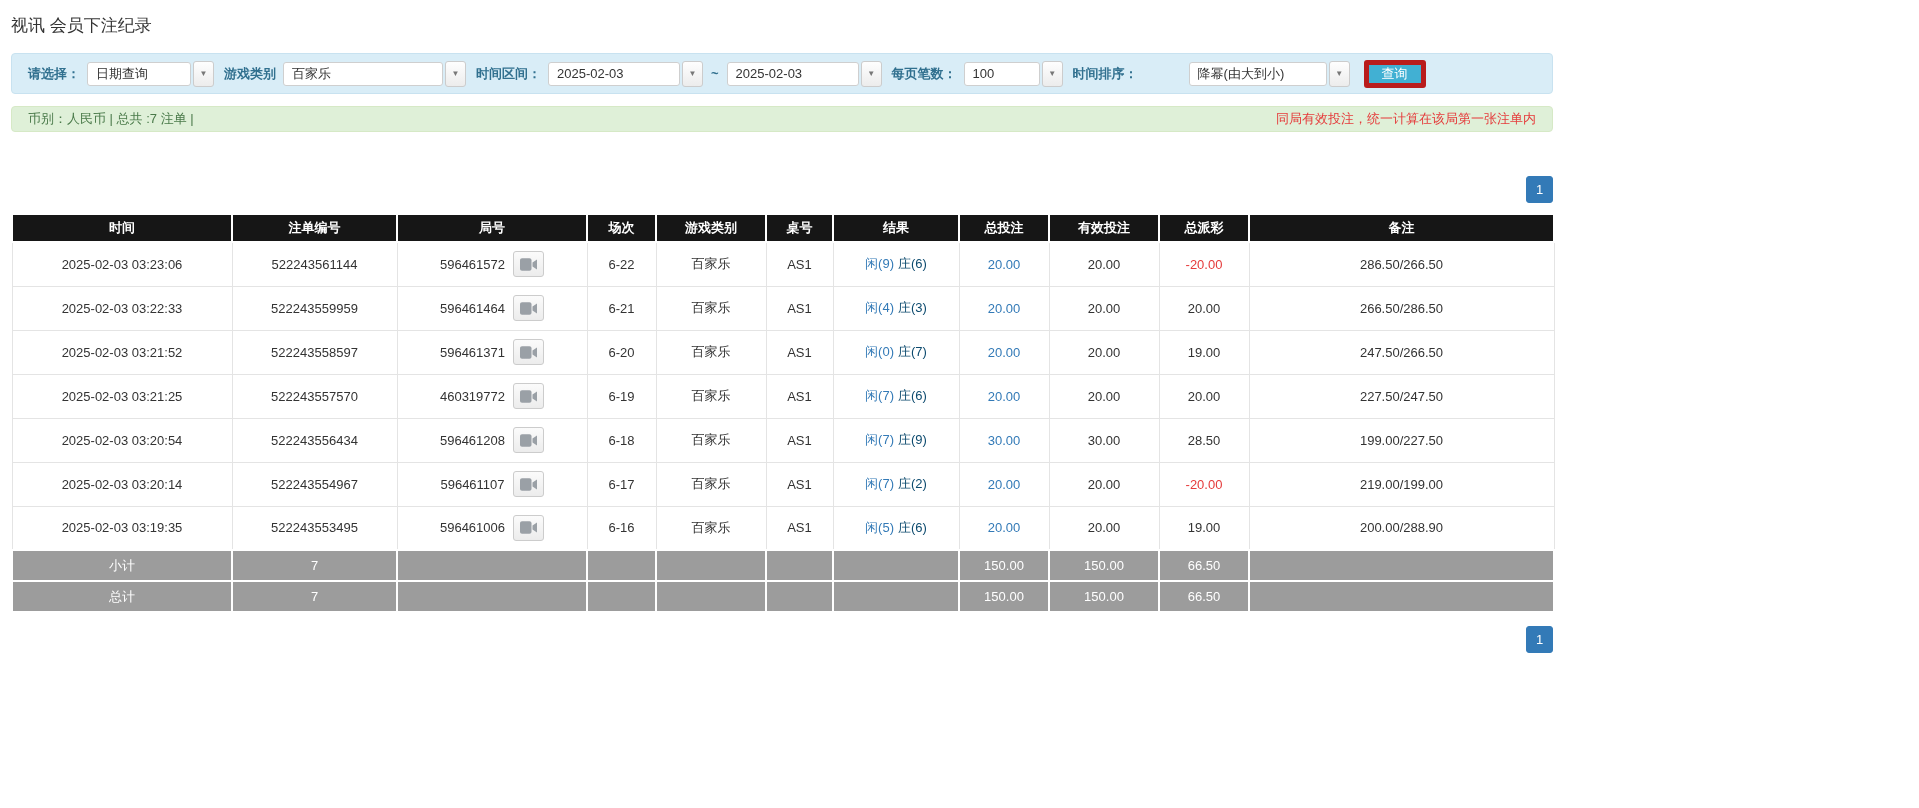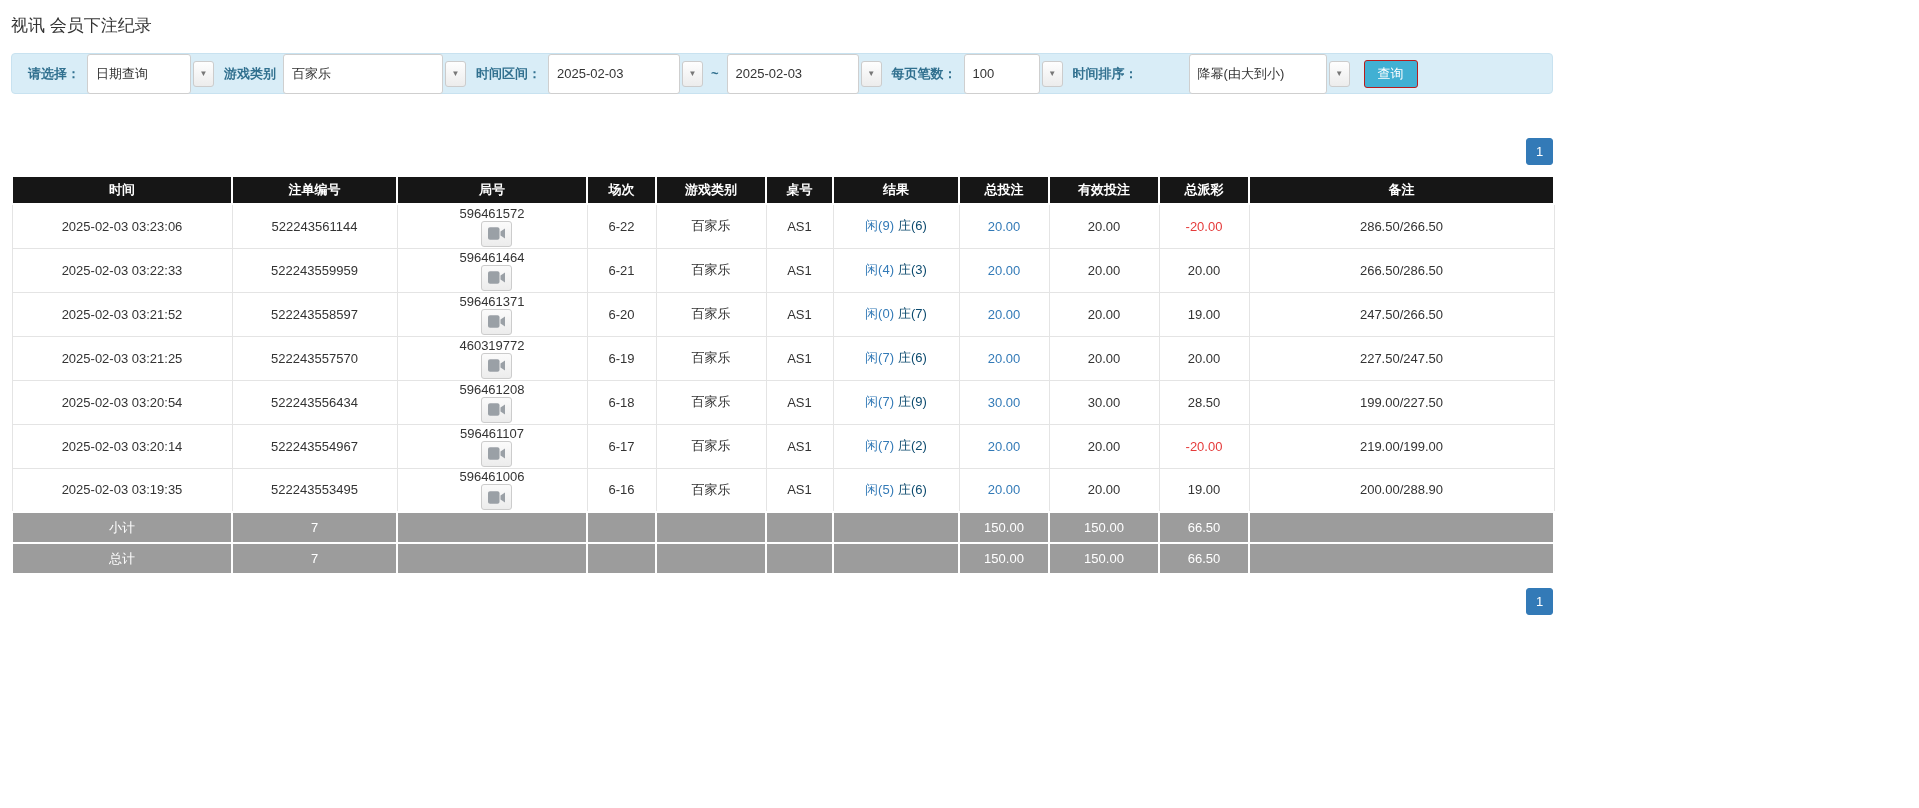--- a/index.html
+++ b/index.html
@@ -20,21 +20,21 @@
     border-radius: 4px;
     height: 41px;
     padding: 0 16px;
     display: flex;
     align-items: center;
   }
   .fgroup { display: flex; align-items: center; margin-right: 10px; }
   .flabel { color: #31708f; font-weight: bold; white-space: nowrap; margin-right: 7px; }
   .combo { display: inline-flex; align-items: center; }
   .combo input {
-    height: 40px;
+    height: 24px;
     border: 1px solid #cfcfcf;
     border-radius: 3px;
     padding: 6px 8px;
     font-size: 13px;
     color: #333;
     background: #fff;
     font-family: inherit;
   }
   .combo .arrow-btn {
     height: 26px; width: 21px;
@@ -46,21 +46,21 @@
     font-size: 8px;
     line-height: 1;
     cursor: pointer;
     display: inline-flex;
     align-items: center;
     justify-content: center;
   }
   .tilde { color: #31708f; margin: 0 8px 0 0; font-weight: bold; }
   .btn-search {
     background: #41b0d3;
-    border: 1px solid #b91c1c;
+    border: 5px solid #b91c1c;
     color: #fff;
     font-size: 13px;
     height: 28px;
     padding: 0 13px;
     border-radius: 3px;
     cursor: pointer;
     margin-left: 4px;
     font-family: inherit;
   }
 
@@ -120,21 +120,21 @@
     text-align: center;
     color: #333;
     overflow: hidden;
     white-space: nowrap;
   }
   .blue { color: #337ab7; }
   .neg { color: #e53b3b; }
   .r-player { color: #337ab7; margin-right: 4px; }
   .r-banker { color: #0c4a6e; }
 
-  .round-inner { display: flex; align-items: center; justify-content: center; flex-direction: column; }
+  .round-inner { display: flex; align-items: center; justify-content: center; }
   .video-btn {
     display: inline-flex;
     align-items: center;
     justify-content: center;
     width: 31px; height: 26px;
     margin-left: 8px;
     border: 1px solid #ccc;
     border-radius: 3px;
     background: linear-gradient(#fbfbfb, #ececec);
     cursor: pointer;
@@ -211,20 +211,24 @@
         <input type="text" style="width: 138px; margin-left: 44px;" value="降幂(由大到小)">
         <button type="button" class="arrow-btn">
             <span>▼</span>
           </button>
       </span>
     </div>
 
     <button type="button" class="btn-search">查询</button>
   </div>
 
+  <div class="info-bar">
+    <span class="info-left">币别：人民币 | 总共 :7 注单 |</span>
+    <span class="info-right">同局有效投注，统一计算在该局第一张注单内</span>
+  </div>
 
   <div class="pagination-row top">
     <button type="button" class="page-btn">1</button>
   </div>
 
   <table>
     <colgroup>
       <col style="width:220px">
         <col style="width:165px">
         <col style="width:190px">

